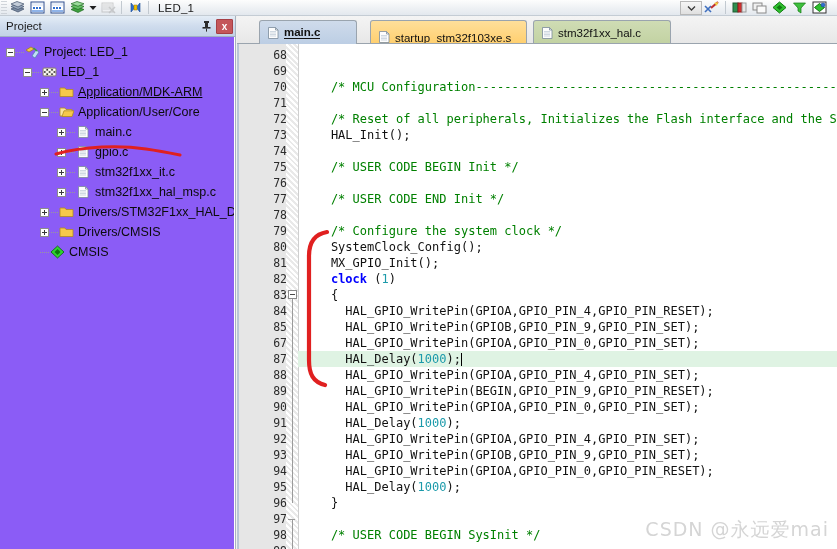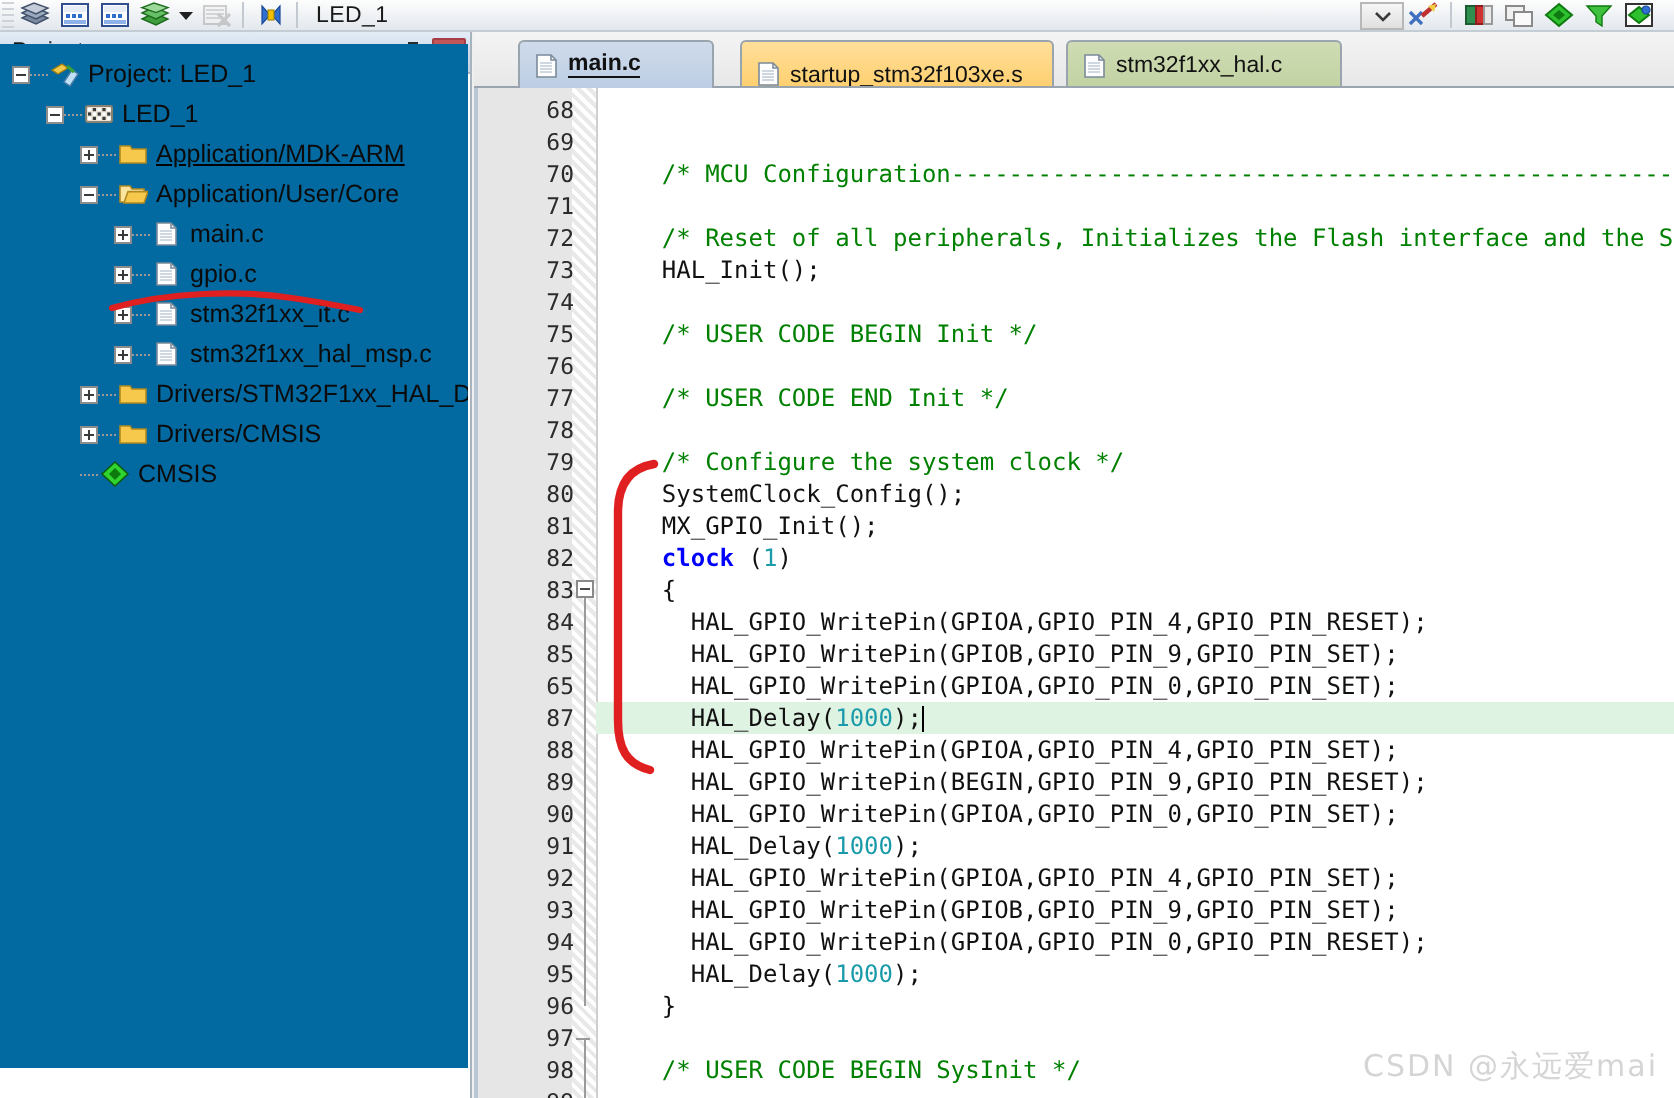--- a/index.html
+++ b/index.html
@@ -36,22 +36,22 @@
     background: linear-gradient(to bottom,#e4edf6 0%,#cfdced 50%,#c2d2e6 100%);
     border-bottom: 1px solid #9fb0c4;
     display: flex; align-items: center; padding: 0 2px 0 6px;
   }
   .proj-head-title { font-size: 11.5px; color: #1b1b1b; flex: 1 1 auto; }
   .pin-icon { width: 14px; height: 16px; display:flex; align-items:center; justify-content:center; }
   .close-btn { width: 17px; height: 15px; background: #c4565a; border: 1px solid #a63f45;
     color: #fff; font-size: 10px; font-weight: bold; line-height: 13px; text-align: center;
     border-radius: 1px; margin-left: 3px; }
 
-  .tree { position: absolute; left: 0; top: 6px; width: 234px; height: 512px;
-    background: #0369a1; padding-top: 5px; overflow: hidden; }
+  .tree { position: absolute; left: 0; top: 21px; width: 234px; height: 512px;
+    background: #8b5cf6; padding-top: 5px; overflow: hidden; }
   .node { position: relative; height: 20px; display: flex; align-items: center; white-space: nowrap; }
   .node-label { font-size: 12.5px; color: #0b0b0b; padding-left: 4px; }
   .exp { width: 9px; height: 9px; border: 1px solid #8c8c8c; background: #fff;
     position: relative; flex: 0 0 auto; }
   .exp::before { content:""; position:absolute; left:1px; top:3px; width:5px; height:1px; background:#3a3a3a; }
   .exp.plus::after { content:""; position:absolute; left:3px; top:1px; width:1px; height:5px; background:#3a3a3a; }
   .dots { width: 9px; height: 1px; border-top: 1px dotted #9a9a9a; flex:0 0 auto; }
   .ico { width: 16px; height: 14px; flex: 0 0 auto; display:flex; align-items:center; justify-content:center; }
 
   .red-underline { position: absolute; pointer-events:none; }
@@ -85,21 +85,21 @@
   .hl { position:absolute; left:59px; width:541px; height:16px; background:#dff3e3; }
   .cm { color: #008000; }
   .kw { color: #0000ff; font-weight: bold; }
   .num { color: #1b9aaa; }
   .caret { position:absolute; width:1px; height:13px; background:#000; top:2px; }
   .fold { position:absolute; left:49px; width:9px; height:9px; border:1px solid #8a8a8a; background:#fff; }
   .fold::before{content:"";position:absolute;left:1px;top:3px;width:5px;height:1px;background:#4a4a4a;}
   .foldline { position:absolute; left:53px; width:1px; background:#9a9a9a; }
   .foldtick { position:absolute; left:49px; width:7px; height:1px; background:#9a9a9a; }
 
-  .watermark { position: absolute; right: 8px; bottom: 6px; font-size: 15px; color: #d5d5d5;
+  .watermark { position: absolute; right: 8px; bottom: 6px; font-size: 19px; color: #d5d5d5;
     font-family: "DejaVu Sans", sans-serif; letter-spacing: 1px; white-space: nowrap; }
   .annot { position: absolute; left: 0; top: 0; pointer-events: none; }
 </style>
 </head>
 <body>
 
 <div id="app">
 
   <div class="toolbar">
     <div class="tb-grip"></div>
@@ -512,21 +512,21 @@
           <div class="fold" style="top: 246px;"></div>
           <div class="line" style="top: 259px;">
             <div class="lnum">84</div>
             <div class="ltext"><span>      HAL_GPIO_WritePin(GPIOA,GPIO_PIN_4,GPIO_PIN_RESET);</span></div>
           </div>
           <div class="line" style="top: 275px;">
             <div class="lnum">85</div>
             <div class="ltext"><span>      HAL_GPIO_WritePin(GPIOB,GPIO_PIN_9,GPIO_PIN_SET);</span></div>
           </div>
           <div class="line" style="top: 291px;">
-            <div class="lnum">65</div>
+            <div class="lnum">67</div>
             <div class="ltext"><span>      HAL_GPIO_WritePin(GPIOA,GPIO_PIN_0,GPIO_PIN_SET);</span></div>
           </div>
           <div class="hl" style="top: 307px;"></div>
           <div class="line" style="top: 307px;">
             <div class="lnum">87</div>
             <div class="ltext"><span>      HAL_Delay(</span><span class="num">1000</span><span>);</span></div>
             <span class="caret" style="left: 221.84px;"></span>
           </div>
           <div class="line" style="top: 323px;">
             <div class="lnum">88</div>

